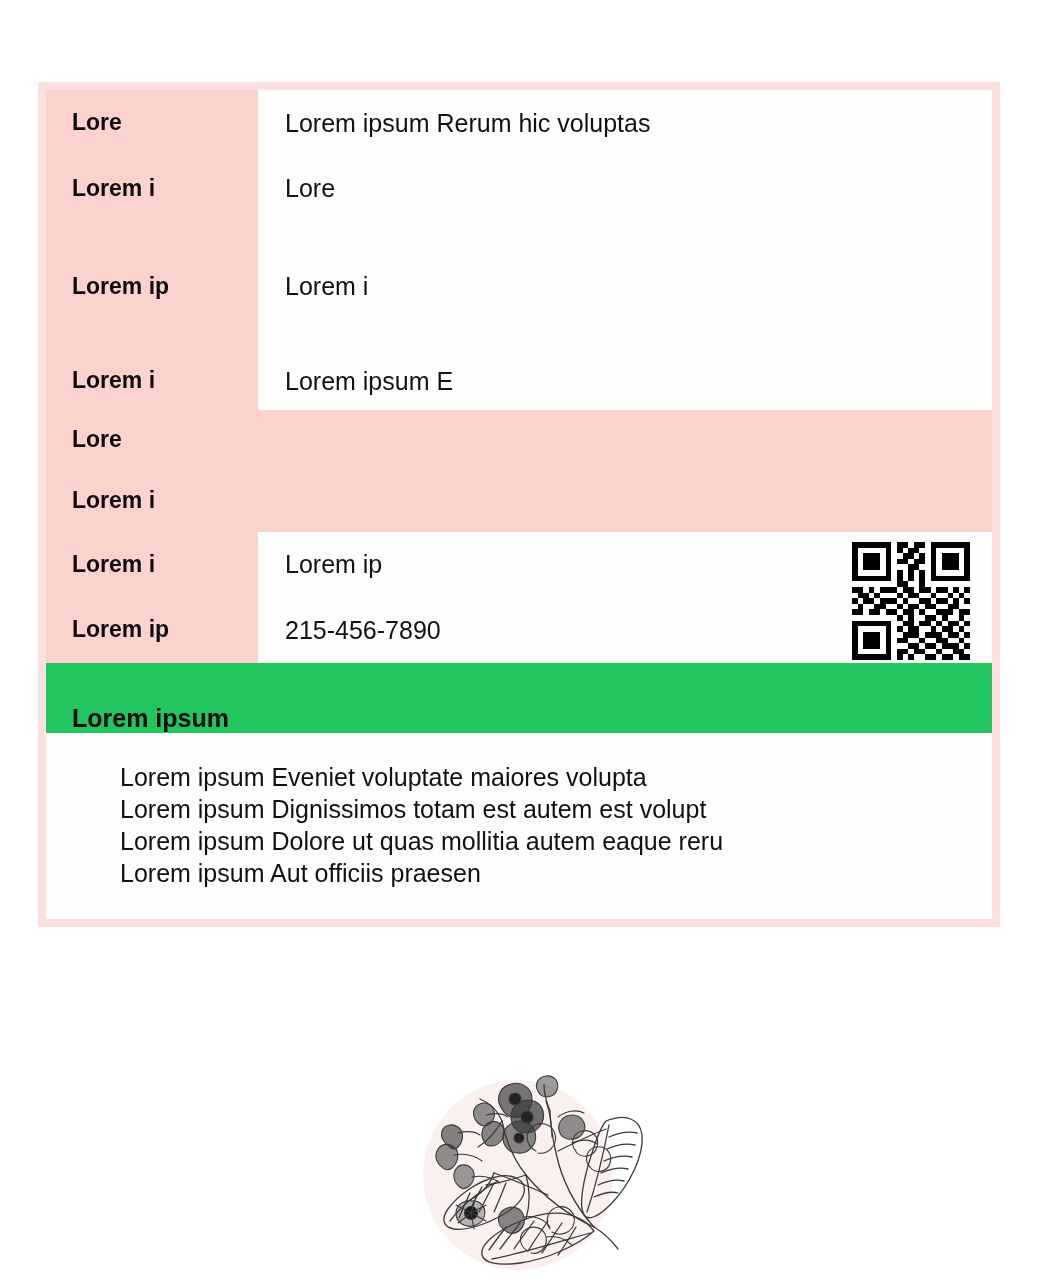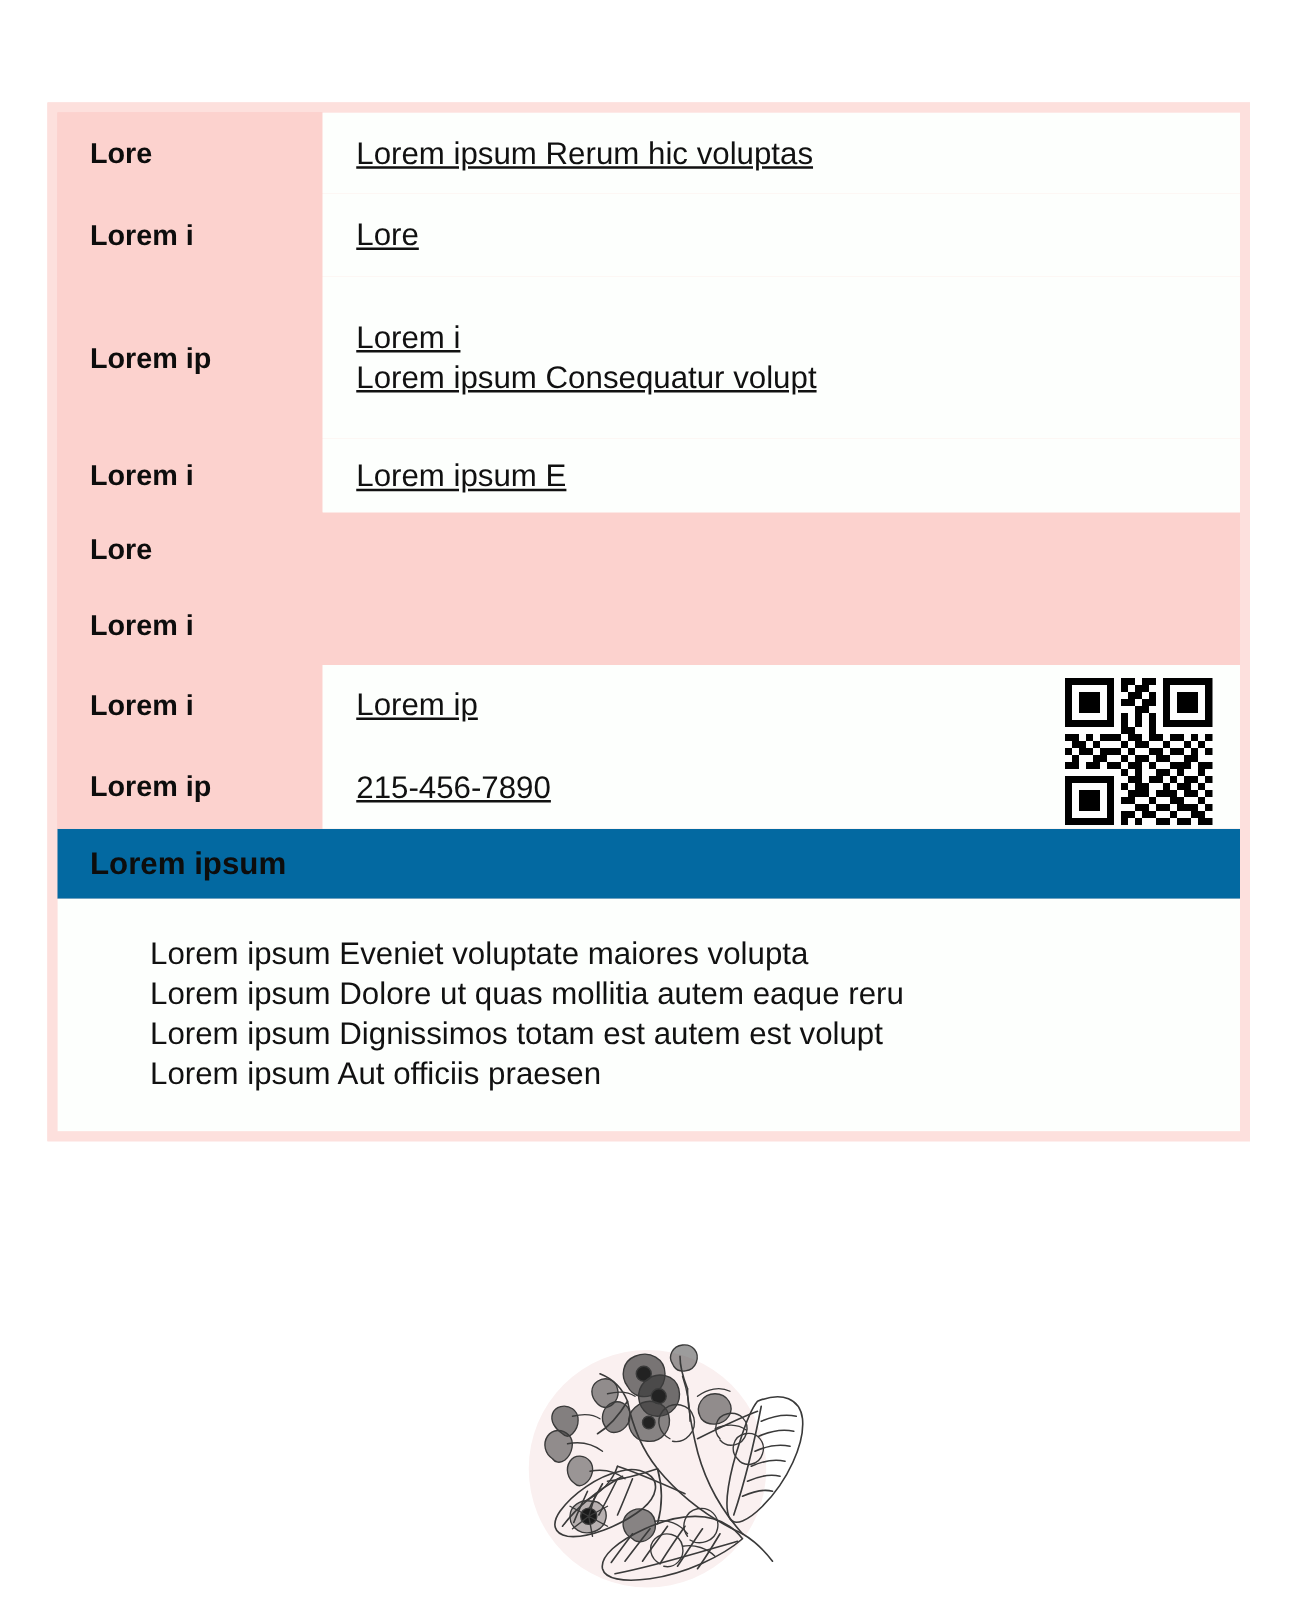--- a/index.html
+++ b/index.html
@@ -58,21 +58,20 @@
     flex: 1;
     box-sizing: border-box;
     background: #fdfffd;
     color: #111111;
     font-size: 25px;
     line-height: 1.28;
     padding: 0 0 0 27px;
     display: flex;
     flex-direction: column;
     justify-content: center;
-    text-decoration: underline;
   }
 
   .r1 { height: 65px; }
   .r2 { height: 66px; }
   .r3 { height: 130px; }
   .r4 { height: 59px; }
   .r5 { height: 59px; }
   .r6 { height: 63px; }
   .r7 { height: 64px; }
   .r8 { height: 67px; }
@@ -85,24 +84,24 @@
     right: 22px;
     top: 452px;
     width: 118px;
     height: 118px;
     background: #ffffff;
   }
   .qr-wrap svg { display: block; width: 118px; height: 118px; }
 
   
   .band {
-    background: #0369a1;
-    height: 56px;
+    background: #22c55e;
+    height: 70px;
     display: flex;
-    align-items: center;
+    align-items: flex-end;
     padding-left: 26px;
     box-sizing: border-box;
   }
   .band .band-title {
     font-weight: bold;
     font-size: 25px;
     color: #0d0d0d;
   }
 
   
@@ -147,21 +146,20 @@
       <div class="label">Lorem i</div>
       <div class="value">
         <span class="line">Lore</span>
       </div>
     </div>
 
     <div class="row r3">
       <div class="label">Lorem ip</div>
       <div class="value">
         <span class="line">Lorem i</span>
-        <span class="line">Lorem ipsum Consequatur volupt</span>
       </div>
     </div>
 
     <div class="row r4">
       <div class="label">Lorem i</div>
       <div class="value">
         <span class="line">Lorem ipsum E</span>
       </div>
     </div>
 
@@ -437,22 +435,22 @@
     </div>
 
   </div>
 
   <div class="band">
     <span class="band-title">Lorem ipsum</span>
   </div>
 
   <div class="notes">
     <div class="nline">Lorem ipsum Eveniet voluptate maiores volupta</div>
+    <div class="nline">Lorem ipsum Dignissimos totam est autem est volupt</div>
     <div class="nline">Lorem ipsum Dolore ut quas mollitia autem eaque reru</div>
-    <div class="nline">Lorem ipsum Dignissimos totam est autem est volupt</div>
     <div class="nline">Lorem ipsum Aut officiis praesen</div>
   </div>
 
 </div>
 
 <div class="floral">
   <svg viewBox="0 0 254 225" xmlns="http://www.w3.org/2000/svg">
     <circle cx="120" cy="120" r="95" fill="#FAF0F0"></circle>
     <g fill="none" stroke="#3A3A3A" stroke-width="1.3" stroke-linecap="round" stroke-linejoin="round">
 

